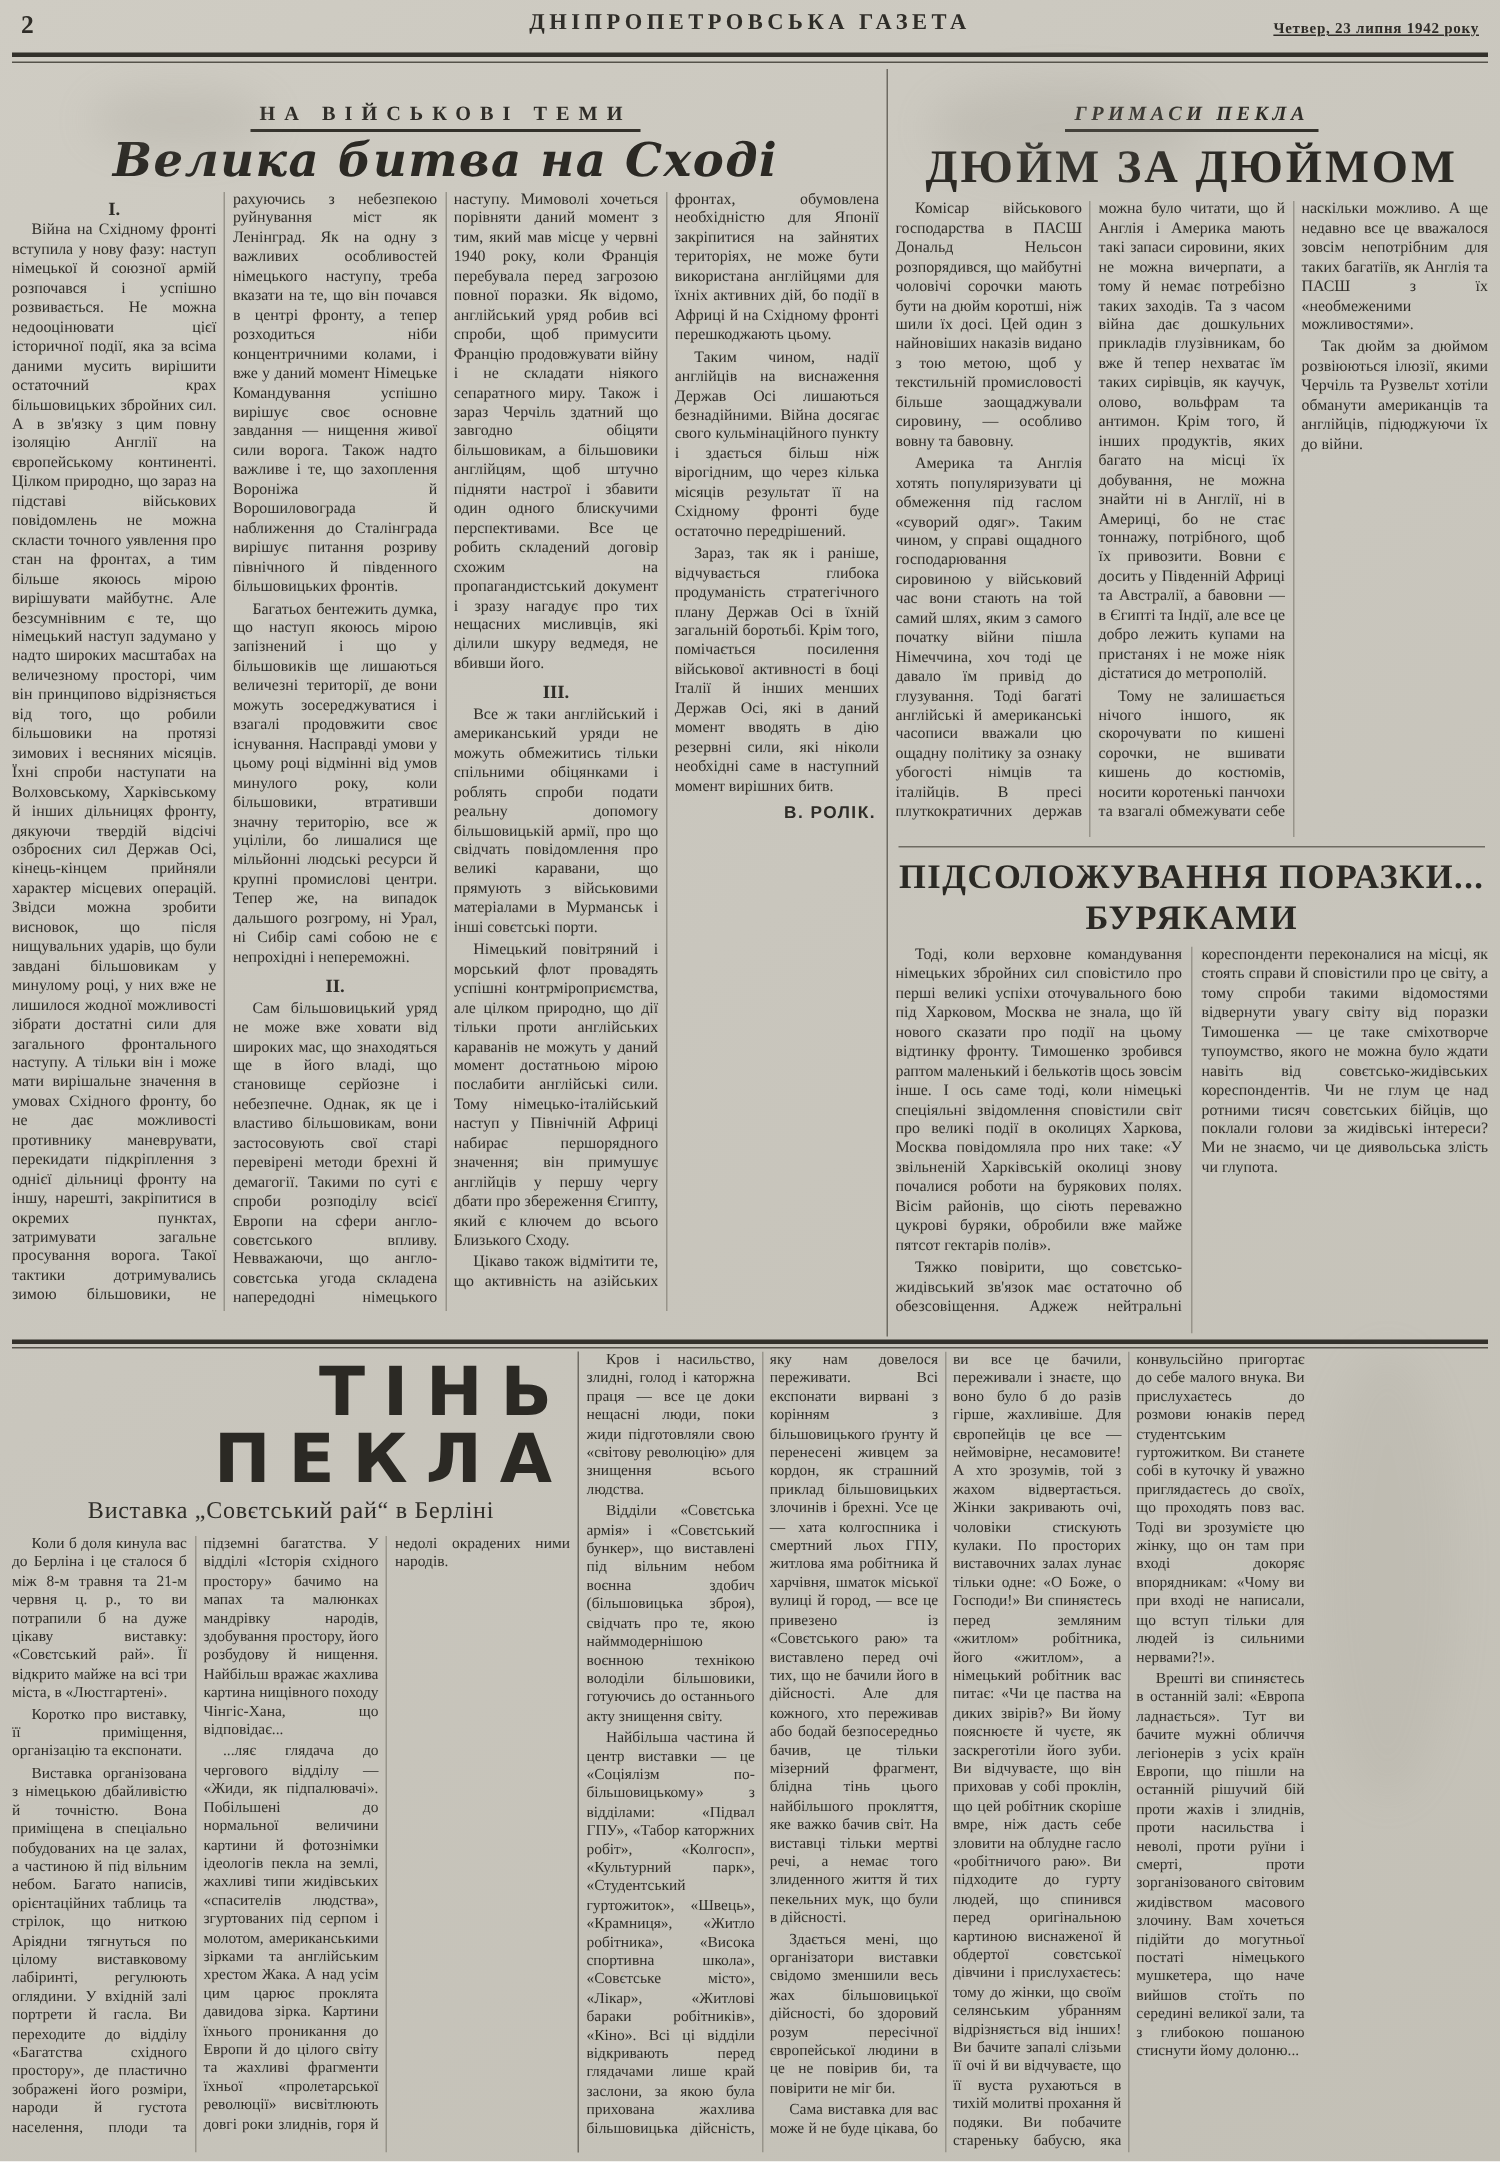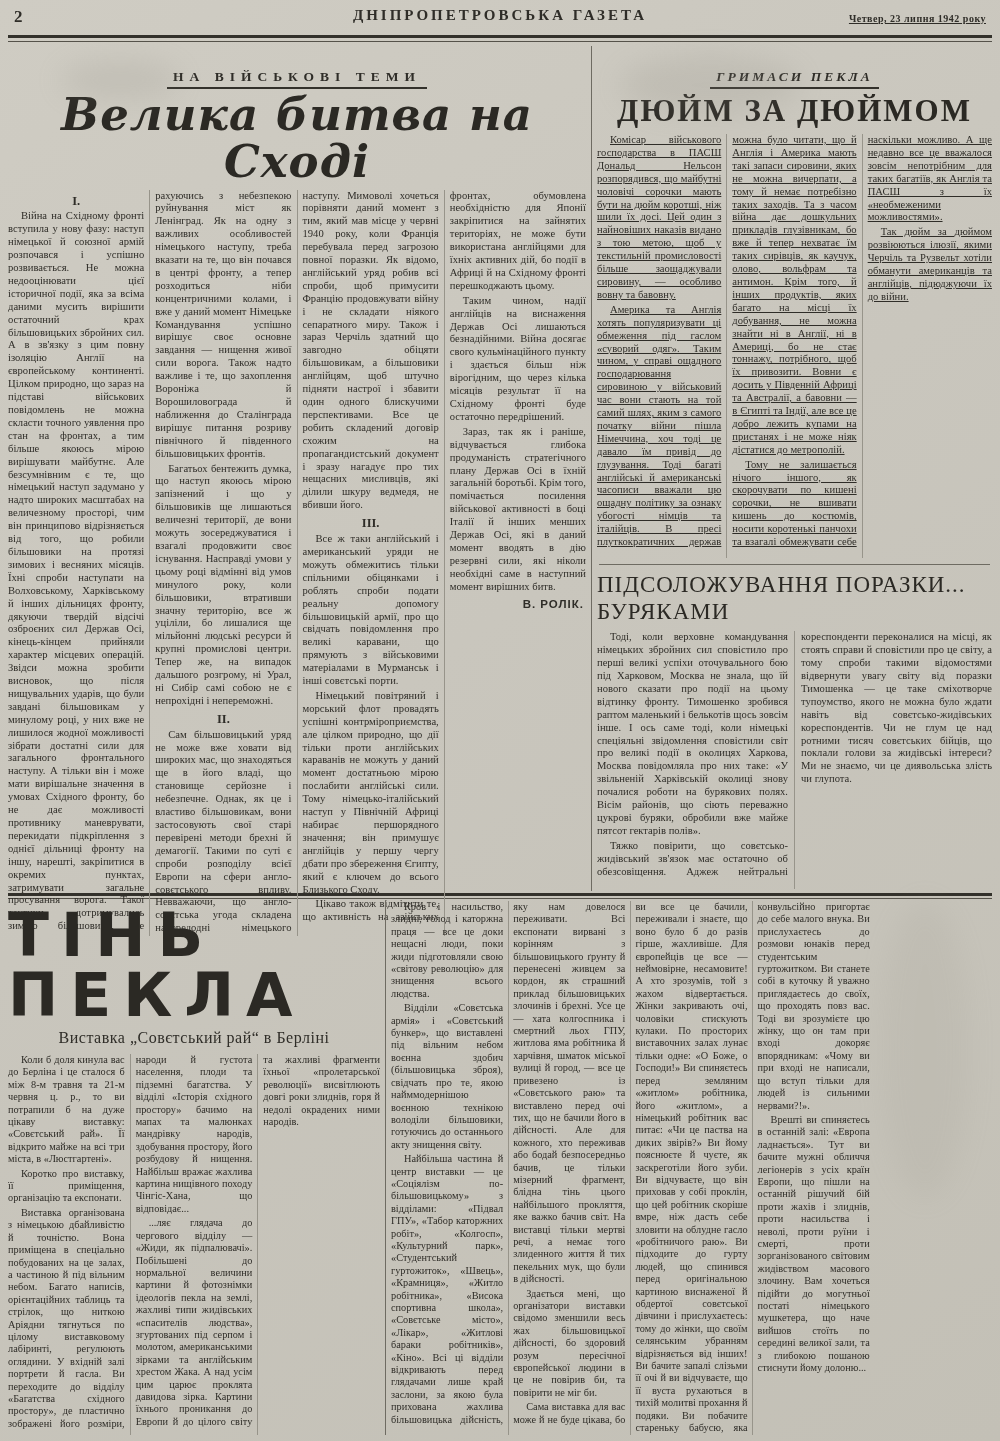--- a/index.html
+++ b/index.html
@@ -34,59 +34,59 @@
   .v-divider{width:1px;background:#6e6b62;margin:4px 5px 0 5px;}
   .right-block{flex:1;box-sizing:border-box;}
   .kicker-wrap{text-align:center;margin-top:25px;height:22px;}
   .kicker{
     display:inline-block;font-weight:bold;font-size:13.5px;letter-spacing:6px;
     border-bottom:2px solid #33312b;padding:0 6px 2px 6px;
   }
   .kicker.italic{font-style:italic;letter-spacing:3px;}
   .headline-battle{
     font-family:"DejaVu Serif", serif;font-style:italic;font-weight:bold;
-    font-size:45px;text-align:center;line-height:1.05;margin:2px 0 4px 0;
+    font-size:31px;text-align:center;line-height:1.05;margin:2px 0 4px 0;
     letter-spacing:1px;color:#2b2924;
   }
   .headline-inch{
     font-weight:bold;font-size:31px;text-align:center;line-height:1;
     margin:6px 0 8px 0;letter-spacing:2px;color:#2b2924;
     font-family:"Liberation Serif", serif;
   }
   .headline-beets{
-    font-weight:normal;font-size:23px;text-align:left;line-height:1.18;
+    font-weight:bold;font-size:23px;text-align:center;line-height:1.18;
     margin:6px 0 6px 0;letter-spacing:1px;color:#2b2924;
   }
   .thin-rule{height:1px;background:#6e6b62;margin:6px 2px 0 2px;}
   
   .colbody{
     column-fill:auto;overflow:hidden;
     font-size:10.6px;line-height:12.9px;text-align:justify;
     column-rule:1px solid #97948a;
   }
   .body-battle{column-count:4;column-gap:11px;height:746px;margin-top:2px;}
-  .body-inch{column-count:3;column-gap:11px;height:424px;text-decoration:underline;}
+  .body-inch{column-count:3;column-gap:11px;height:424px;}
   .body-beets{column-count:2;column-gap:13px;height:258px;}
   .para{margin:0 0 2px 0;text-indent:13px;}
   .secnum{text-align:center;font-weight:bold;font-size:12.5px;margin:5px 0 3px 0;text-indent:0;}
   .byline{
     text-align:right;font-weight:bold;margin:4px 2px 0 0;text-indent:0;
     font-family:"Liberation Sans", sans-serif;font-size:11.5px;letter-spacing:1px;
   }
   
   .rule-heavy{
     margin:2px 8px;height:2px;
     border-top:3px solid #33312b;border-bottom:1px solid #55524a;
   }
   
   .bottom{display:flex;padding:0 8px 6px 8px;height:540px;box-sizing:border-box;}
   .bottom-left{width:372px;display:flex;flex-direction:column;box-sizing:border-box;}
   .headline-hell{
-    font-family:"DejaVu Sans", sans-serif;font-weight:bold;font-size:60px;
-    text-align:left;letter-spacing:12px;line-height:1;margin:4px 0 2px 0;color:#2b2924;
+    font-family:"DejaVu Sans", sans-serif;font-weight:bold;font-size:45px;
+    text-align:right;letter-spacing:12px;line-height:1;margin:4px 0 2px 0;color:#2b2924;
   }
   .subtitle-hell{
     text-align:center;font-weight:normal;font-size:16px;margin:2px 0 5px 0;letter-spacing:.5px;
   }
   .body-hell-left{column-count:3;column-gap:11px;flex:1;margin-top:2px;}
   .body-hell-left,.body-hell-right{
     column-fill:auto;overflow:hidden;font-size:10.3px;line-height:12.4px;
     text-align:justify;column-rule:1px solid #97948a;
   }
   .bottom-right{flex:1;margin-left:5px;border-left:1px solid #6e6b62;padding-left:5px;box-sizing:border-box;}

